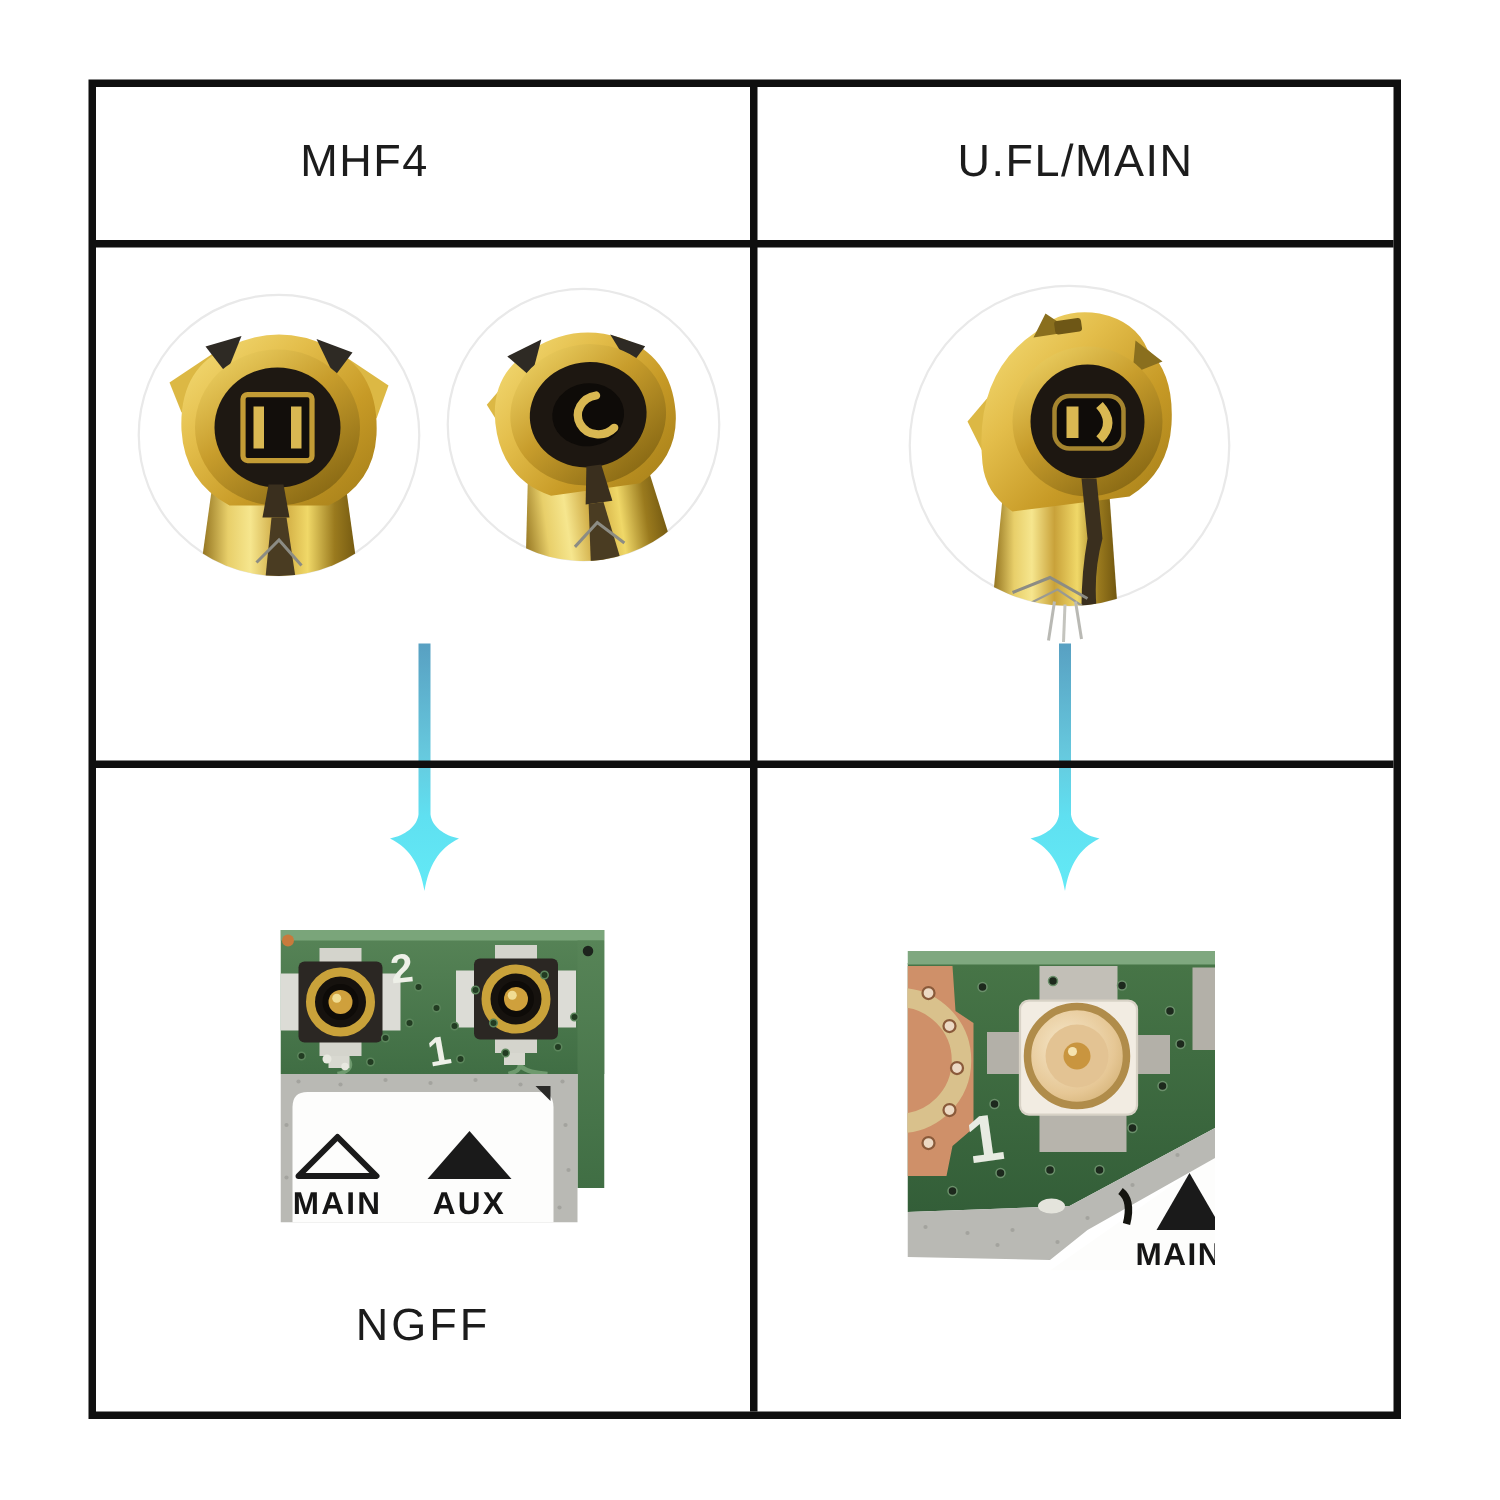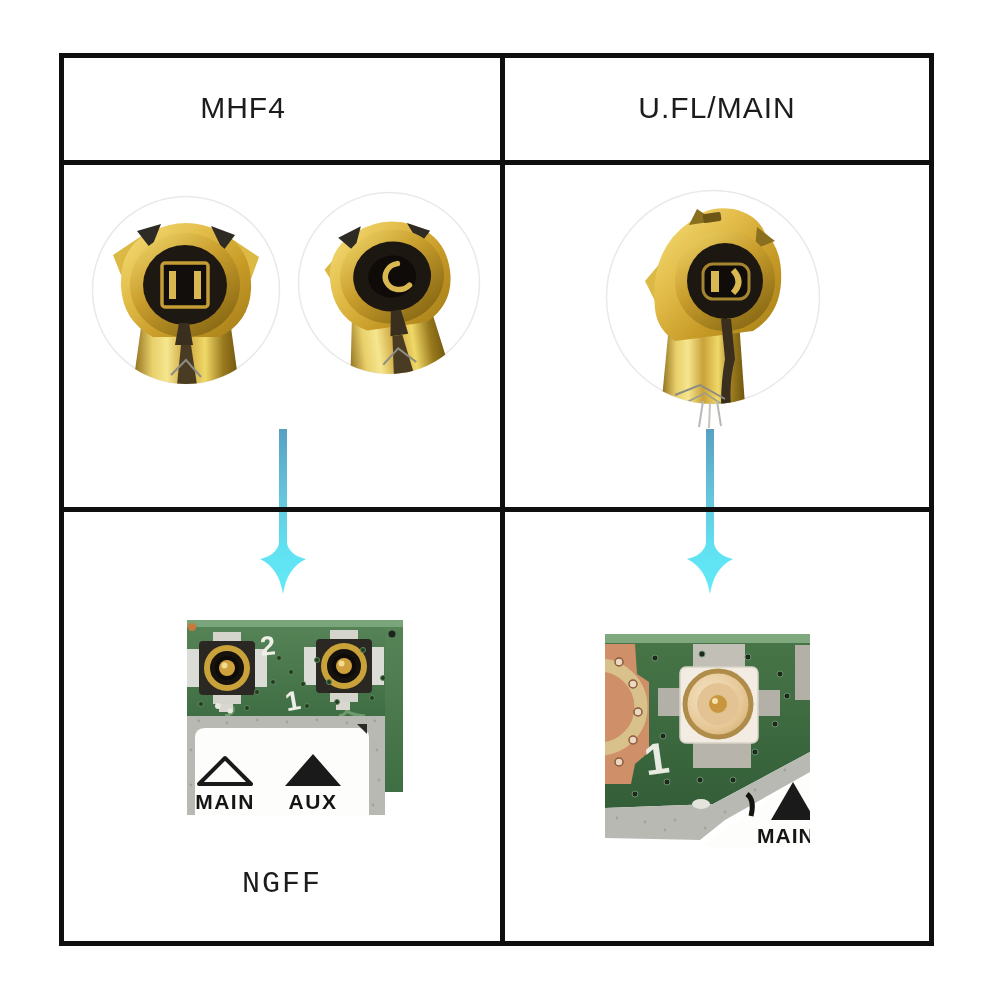--- a/index.html
+++ b/index.html
@@ -2,21 +2,21 @@
 <html><head>
 <meta charset="utf-8">
 <style>
   html,body{margin:0;padding:0;background:#ffffff;}
   #canvas{position:relative;width:1000px;height:1000px;background:#ffffff;overflow:hidden;
           font-family:"Liberation Sans",sans-serif;}
   .abs{position:absolute;}
   .grid{background:#0f0f0f;z-index:5;}
   .tbl-outer{left:59px;top:53px;width:865px;height:883px;border:5px solid #0f0f0f;z-index:5;}
   .hdr{z-index:6;font-size:30px;color:#1c1c1c;letter-spacing:1px;text-align:center;}
-  .caption{z-index:6;font-size:30px;color:#1c1c1c;letter-spacing:2px;text-align:center;font-family:Liberation Mono, monospace;}
+  .caption{z-index:6;font-size:30px;color:#1c1c1c;letter-spacing:2px;text-align:center;}
   svg{display:block;}
   .photo{z-index:2;}
   .arrow{z-index:4;}
 </style>
 </head>
 <body>
 
 <div id="canvas">
 
   <svg width="0" height="0" class="abs" aria-hidden="true">

